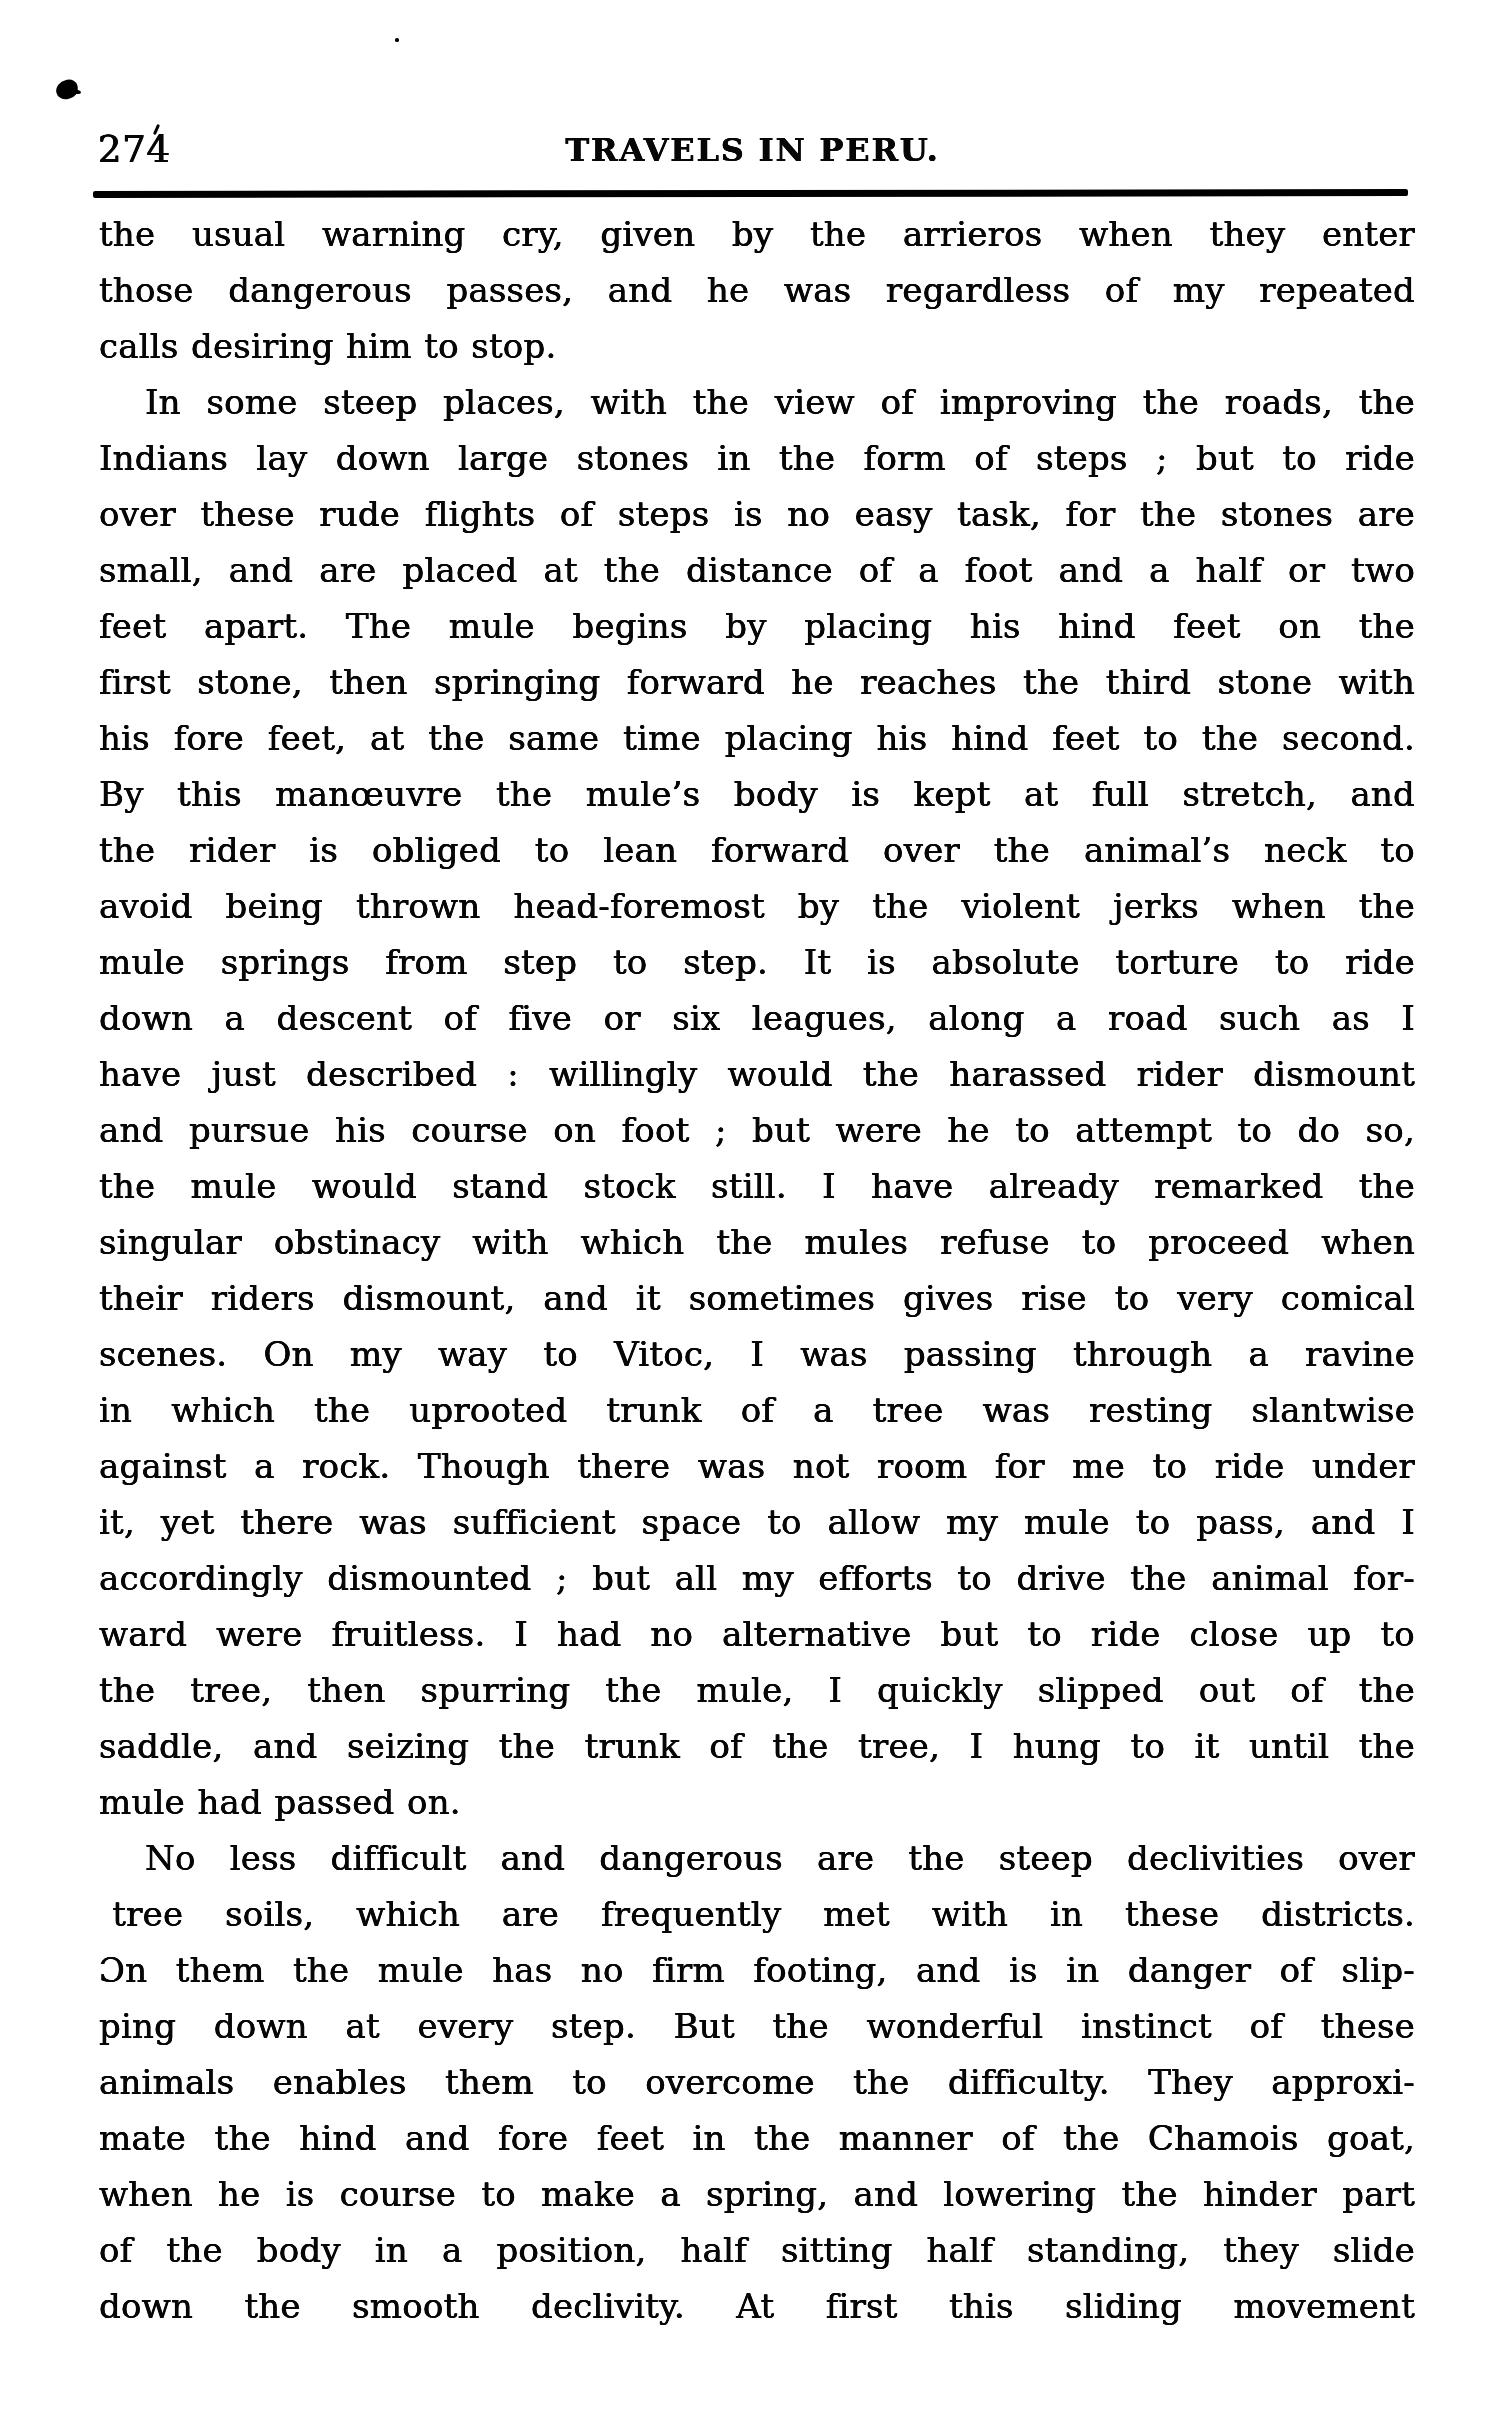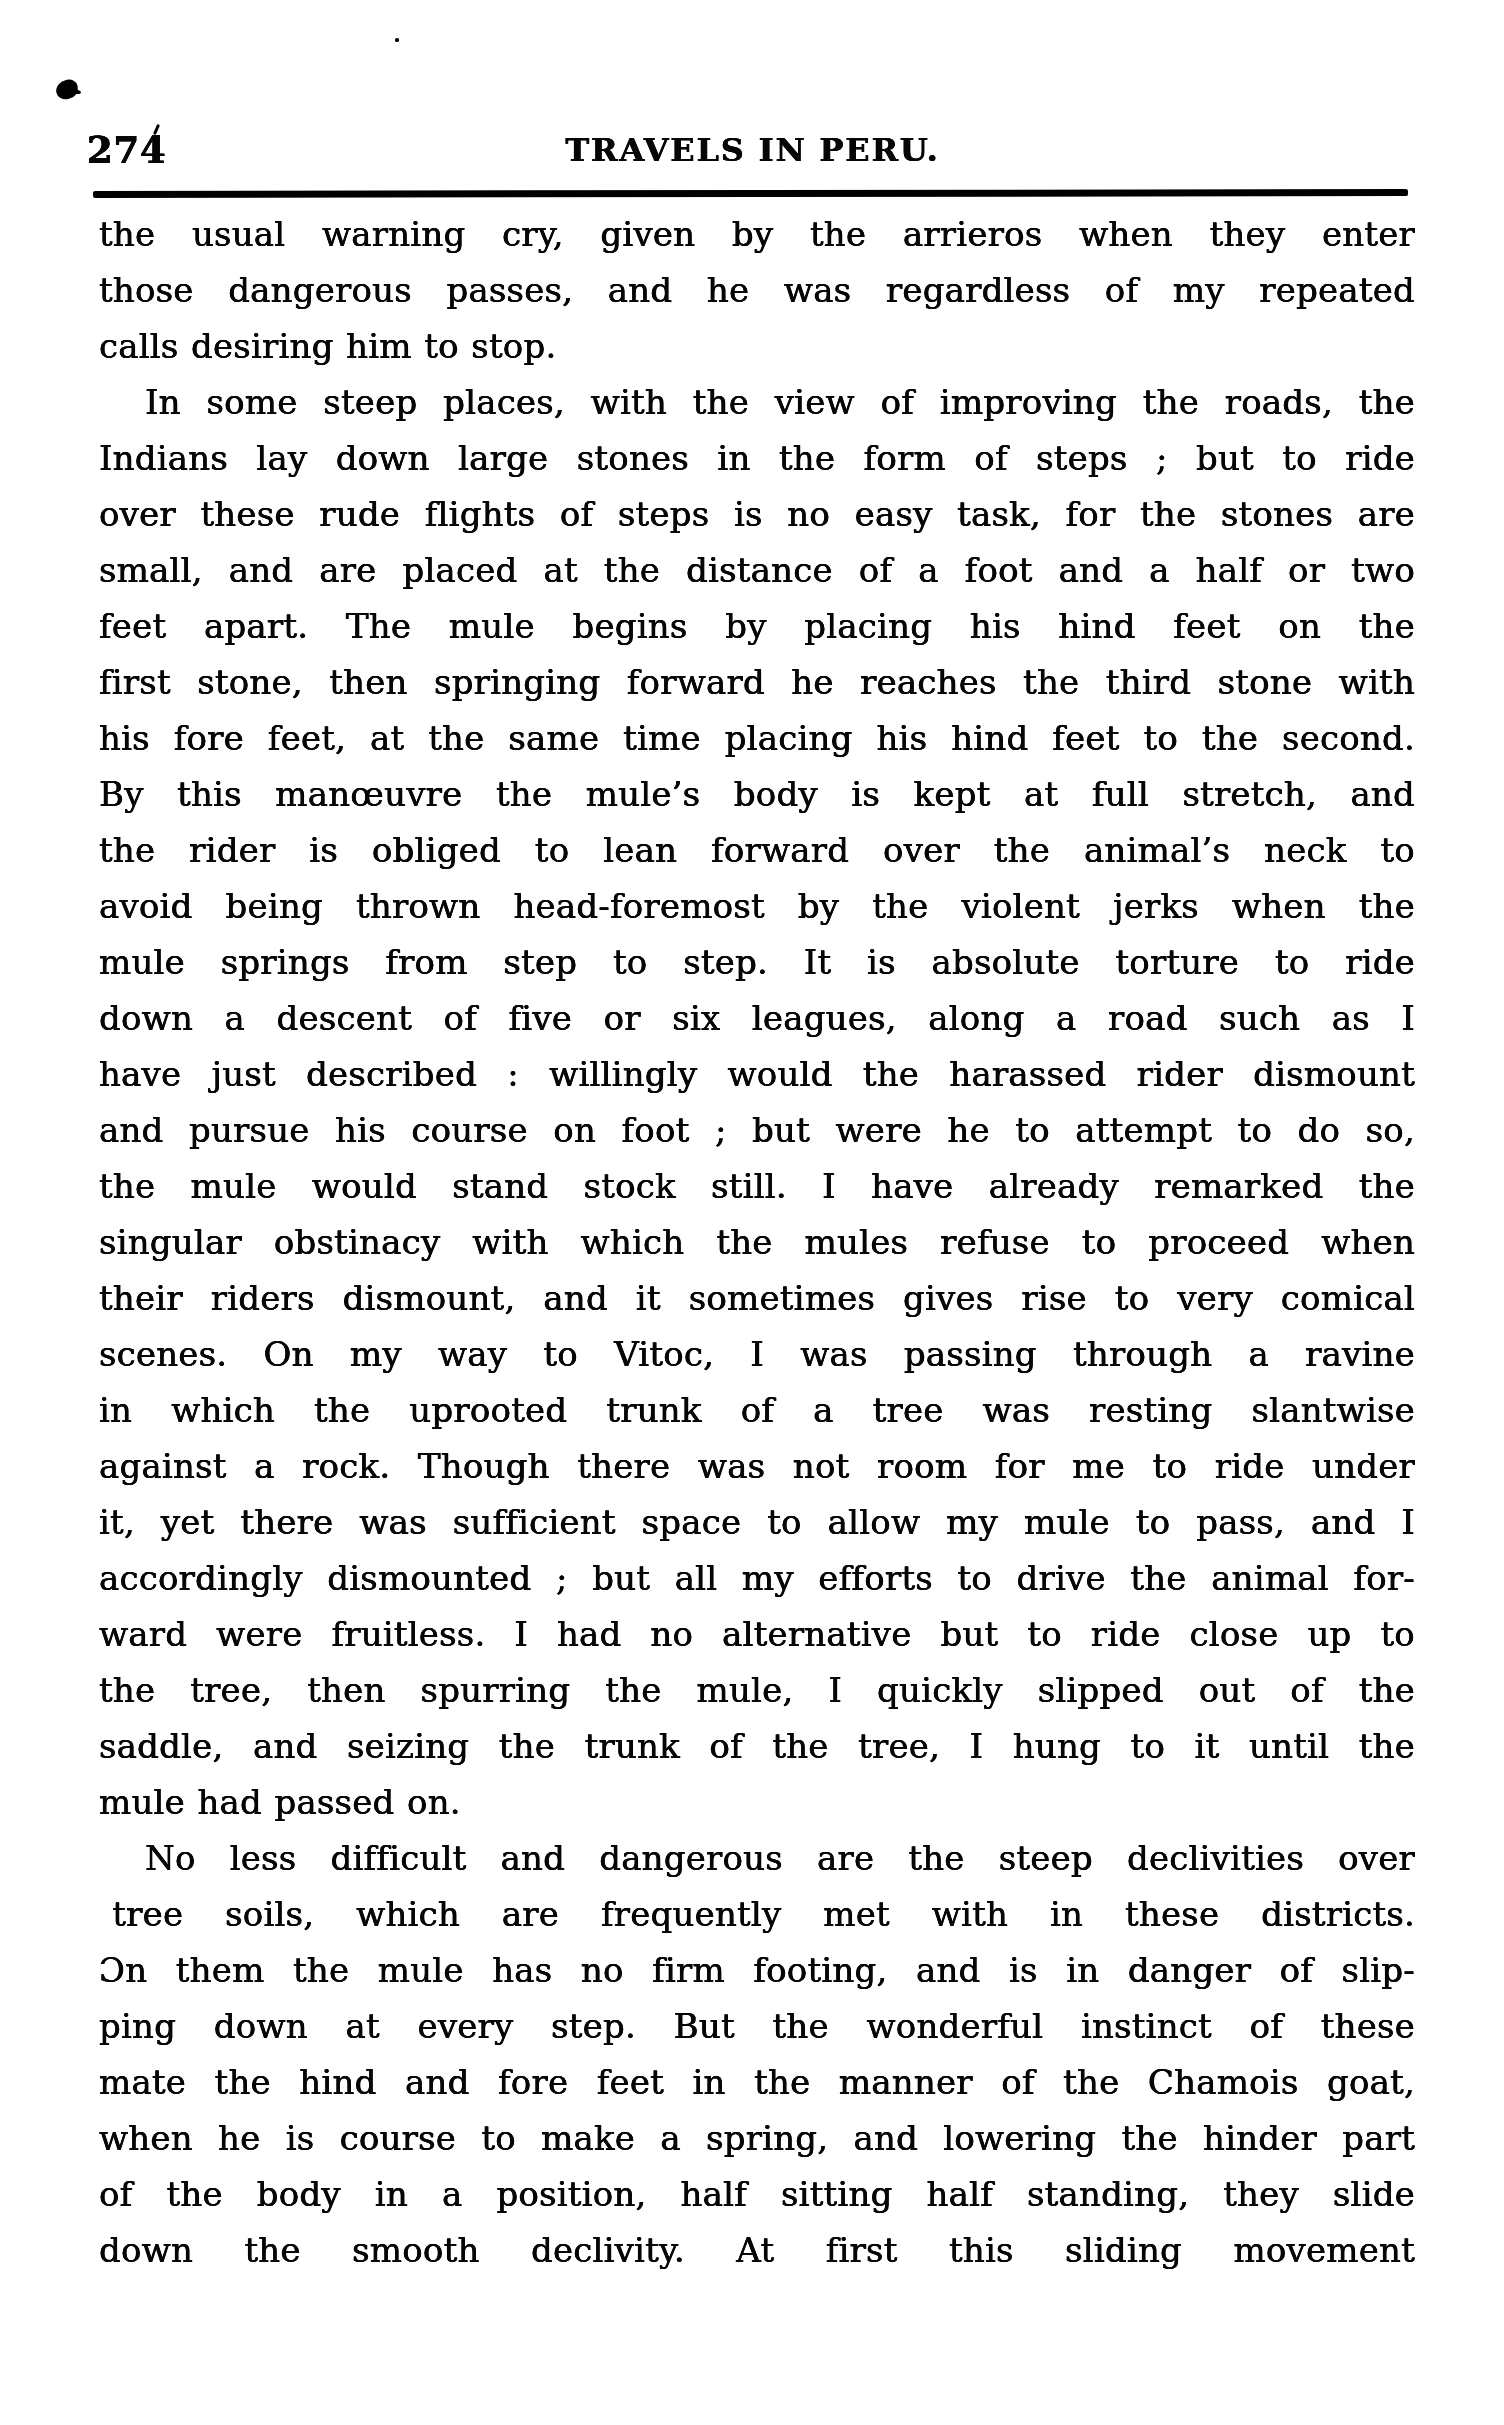--- a/index.html
+++ b/index.html
@@ -8,23 +8,23 @@
     width: 1505px;
     height: 2426px;
     background: #ffffff;
     color: #060606;
     font-family: "DejaVu Serif", "Liberation Serif", serif;
     overflow: hidden;
   }
   
   .page-number {
     position: absolute;
-    left: 87px; top: 122px;
+    left: 98px; top: 122px;
     height: 56px; line-height: 56px;
-    font-size: 37px; font-weight: bold;
+    font-size: 37px; font-weight: normal;
     letter-spacing: 0.7px;
     text-shadow: 0.4px 0 0 currentColor, -0.4px 0 0 currentColor, 0 0.4px 0 currentColor;
   }
   .running-title {
     position: absolute;
     left: 0; top: 122px; width: 100%;
     height: 56px; line-height: 56px;
     text-align: center;
     font-size: 32px; font-weight: bold;
     letter-spacing: 1.8px;
@@ -131,20 +131,21 @@
       <div class="line j">it, yet there was sufficient space to allow my mule to pass, and I</div>
       <div class="line j">accordingly dismounted ; but all my efforts to drive the animal for-</div>
       <div class="line j">ward were fruitless. I had no alternative but to ride close up to</div>
       <div class="line j">the tree, then spurring the mule, I quickly slipped out of the</div>
       <div class="line j">saddle, and seizing the trunk of the tree, I hung to it until the</div>
       <div class="line left">mule had passed on.</div>
       <div class="line j ind">No less difficult and dangerous are the steep declivities over</div>
       <div class="line j ind-sm">tree soils, which are frequently met with in these districts.</div>
       <div class="line j">Ɔn them the mule has no firm footing, and is in danger of slip-</div>
       <div class="line j">ping down at every step. But the wonderful instinct of these</div>
+      <div class="line j">animals enables them to overcome the difficulty. They approxi-</div>
       <div class="line j">mate the hind and fore feet in the manner of the Chamois goat,</div>
       <div class="line j">when he is course to make a spring, and lowering the hinder part</div>
       <div class="line j">of the body in a position, half sitting half standing, they slide</div>
       <div class="line j">down the smooth declivity. At first this sliding movement</div>
     </div>
 
 </div>
 
 
 </body></html>

